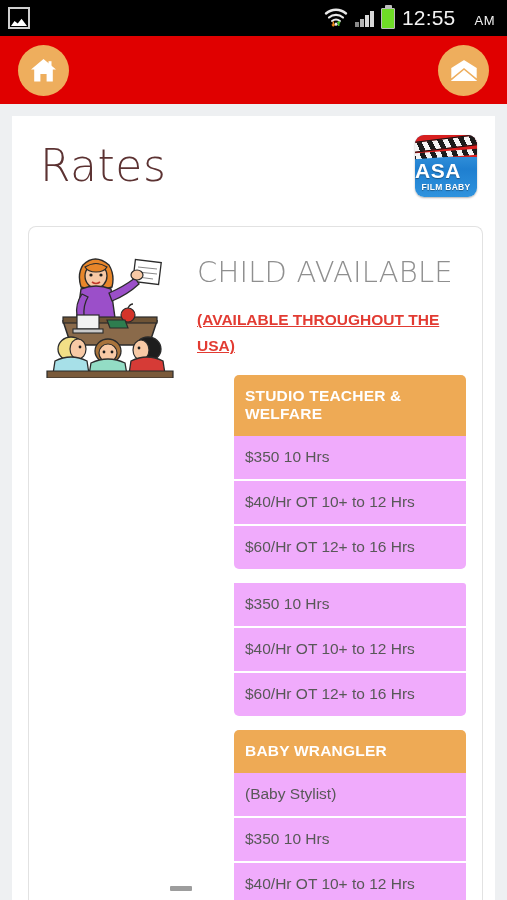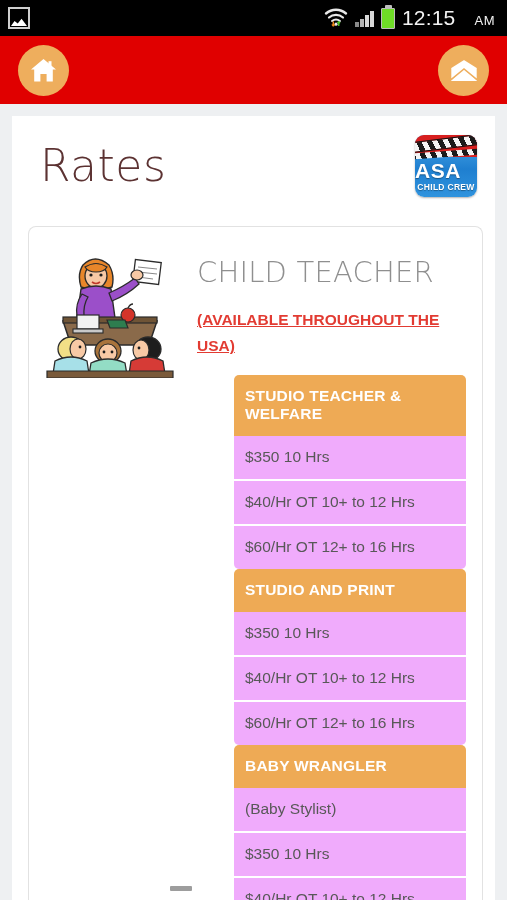--- a/index.html
+++ b/index.html
@@ -120,21 +120,21 @@
     font-family:"DejaVu Sans", sans-serif;
     font-size:29px; font-weight:300; color:#8f8f8f;
     letter-spacing:.2px; line-height:1.05; margin:16px 0 0 0;
   }
   .avail-note{
     color:#e23b32; font-weight:bold; font-size:15.5px;
     line-height:1.65; margin:20px 0 16px 0;text-decoration:underline;
   }
 
   
-  .rate-group{ border-radius:3px; overflow:hidden;padding-left:37px; }
+  .rate-group{ margin-bottom:14px; border-radius:3px; overflow:hidden;padding-left:37px; }
   .rate-head{
     background:#eeaa55; color:#ffffff;
     font-size:15.5px; font-weight:bold; letter-spacing:.2px;
     padding:12px 11px 13px 11px;
     border-radius:5px 5px 0 0;
   }
   .rate-row{
     background:#f0abfc; color:#585858;
     font-size:15.5px; padding:12px 11px 13px 11px;
     border-bottom:2px solid #ffffff;
@@ -170,21 +170,21 @@
           <path d="M14.7 18 l0-4 M14.7 13.6 l-1.3 1.6 M14.7 13.6 l1.3 1.6" stroke="#49c425" stroke-width="1.5" fill="none"></path>
         </svg>
       </span>
       <span class="signal-ico">
         <i></i>
           <i></i>
           <i></i>
           <i></i>
       </span>
       <span class="battery-ico"></span>
-      <span class="clock"><span>12:15</span><span class="ampm">AM</span></span>
+      <span class="clock"><span>12:55</span><span class="ampm">AM</span></span>
     </div>
   </div>
 
   <div class="appbar">
     <div class="circle-btn">
       <span>
         <svg width="29" height="27" viewBox="0 0 29 27">
           <path d="M14.5 2 L27 12.5 L23.8 12.5 L23.8 24.5 L17.6 24.5 L17.6 17 L11.4 17 L11.4 24.5 L5.2 24.5 L5.2 12.5 L2 12.5 Z" fill="#ffffff"></path>
           <rect x="19.5" y="4.2" width="3" height="5" fill="#ffffff"></rect>
         </svg>
@@ -201,21 +201,21 @@
   </div>
 
   <div class="page-card">
     <div class="page-head">
       <div class="page-title">Rates</div>
       <div class="brand-logo">
         <div class="clap-top"></div>
         <div class="clap-stripes"></div>
         <div class="clap-bar"></div>
         <div class="asa">ASA</div>
-        <div class="crew">CHILD CREW</div>
+        <div class="crew">FILM BABY</div>
       </div>
     </div>
   </div>
 
   <div class="panel">
     <div class="panel-inner">
 
       <div class="illus-col">
         <svg class="clipart" viewBox="0 0 130 125">
 
@@ -266,32 +266,31 @@
           <ellipse cx="103" cy="96" rx="13" ry="12" fill="#1d1d1d" stroke="#2b2b2b" stroke-width="1.3"></ellipse>
           <ellipse cx="96" cy="97" rx="8" ry="10" fill="#f7c9a5" stroke="#2b2b2b" stroke-width="1.2"></ellipse>
           <circle cx="94" cy="95" r="1.4" fill="#1d1d1d"></circle>
           <path d="M86 108 q16 -8 32 0 l2 13 l-36 0 Z" fill="#d63b36" stroke="#2b2b2b" stroke-width="1.3"></path>
 
           <path d="M2 118 L128 118 L128 125 L2 125 Z" fill="#7a5a3a" stroke="#2b2b2b" stroke-width="1.2"></path>
         </svg>
       </div>
 
       <div class="content-col">
-        <div class="section-title">CHILD TEACHER</div>
+        <div class="section-title">CHILD AVAILABLE</div>
         <div class="avail-note">(AVAILABLE THROUGHOUT THE USA)</div>
 
         <div id="groups-host">
             <div class="rate-group">
               <div class="rate-head">STUDIO TEACHER &amp; WELFARE</div>
               <div class="rate-row">$350 10 Hrs</div>
               <div class="rate-row">$40/Hr OT 10+ to 12 Hrs</div>
               <div class="rate-row">$60/Hr OT 12+ to 16 Hrs</div>
             </div>
             <div class="rate-group">
-              <div class="rate-head">STUDIO AND PRINT</div>
               <div class="rate-row">$350 10 Hrs</div>
               <div class="rate-row">$40/Hr OT 10+ to 12 Hrs</div>
               <div class="rate-row">$60/Hr OT 12+ to 16 Hrs</div>
             </div>
             <div class="rate-group">
               <div class="rate-head">BABY WRANGLER</div>
               <div class="rate-row">(Baby Stylist)</div>
               <div class="rate-row">$350 10 Hrs</div>
               <div class="rate-row">$40/Hr OT 10+ to 12 Hrs</div>
             </div>

